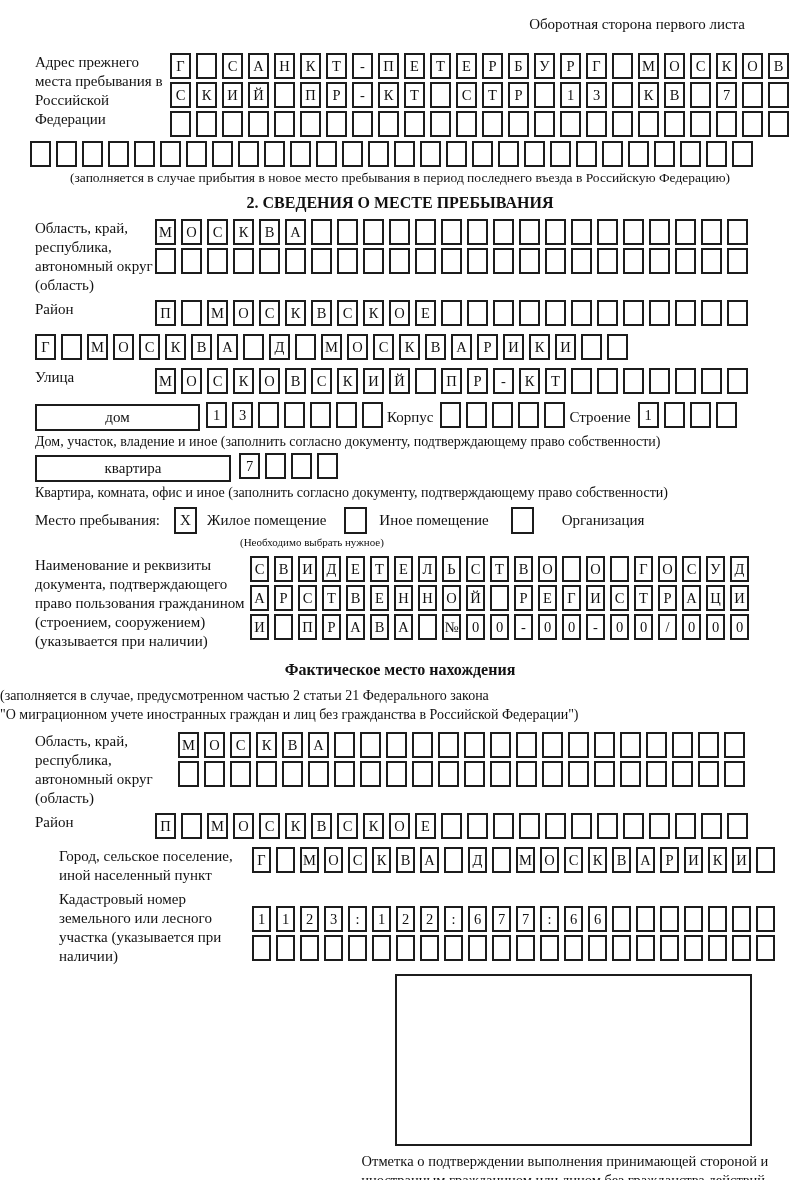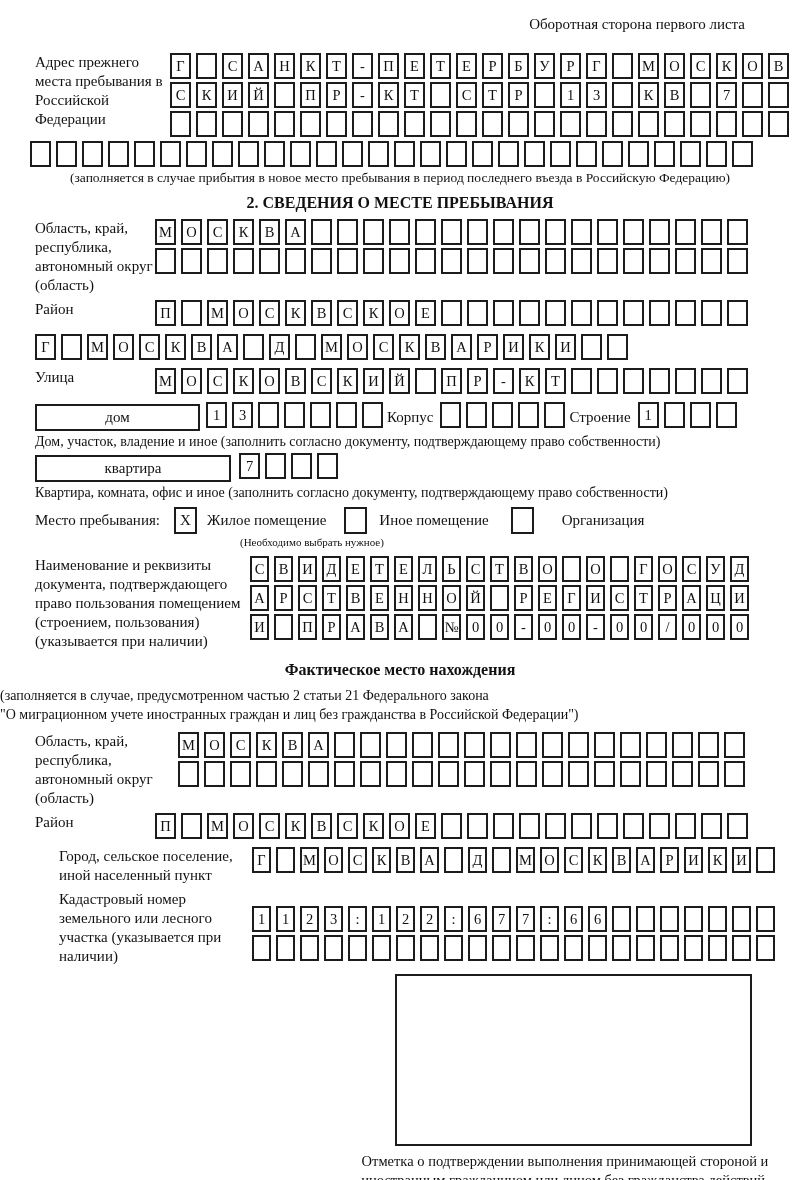--- a/index.html
+++ b/index.html
@@ -374,21 +374,21 @@
     <span class="checkbox">X</span>
     <span style="margin:0 18px 0 10px;">Жилое помещение</span>
     <span class="checkbox"></span>
     <span style="margin:0 22px 0 12px;">Иное помещение</span>
     <span class="checkbox"></span>
     <span style="margin-left:28px;">Организация</span>
   </div>
   <div class="stay-note">(Необходимо выбрать нужное)</div>
 
   <div class="frow mt8">
-    <div class="flabel w215">Наименование и реквизиты документа, подтверждающего право пользования помещением (строением, пользования) (указывается при наличии)</div>
+    <div class="flabel w215">Наименование и реквизиты документа, подтверждающего право пользования гражданином (строением, сооружением) (указывается при наличии)</div>
     <div class="boxcol">
       <div class="cells sm">
           <span class="cell">С</span>
           <span class="cell">В</span>
           <span class="cell">И</span>
           <span class="cell">Д</span>
           <span class="cell">Е</span>
           <span class="cell">Т</span>
           <span class="cell">Е</span>
           <span class="cell">Л</span>

